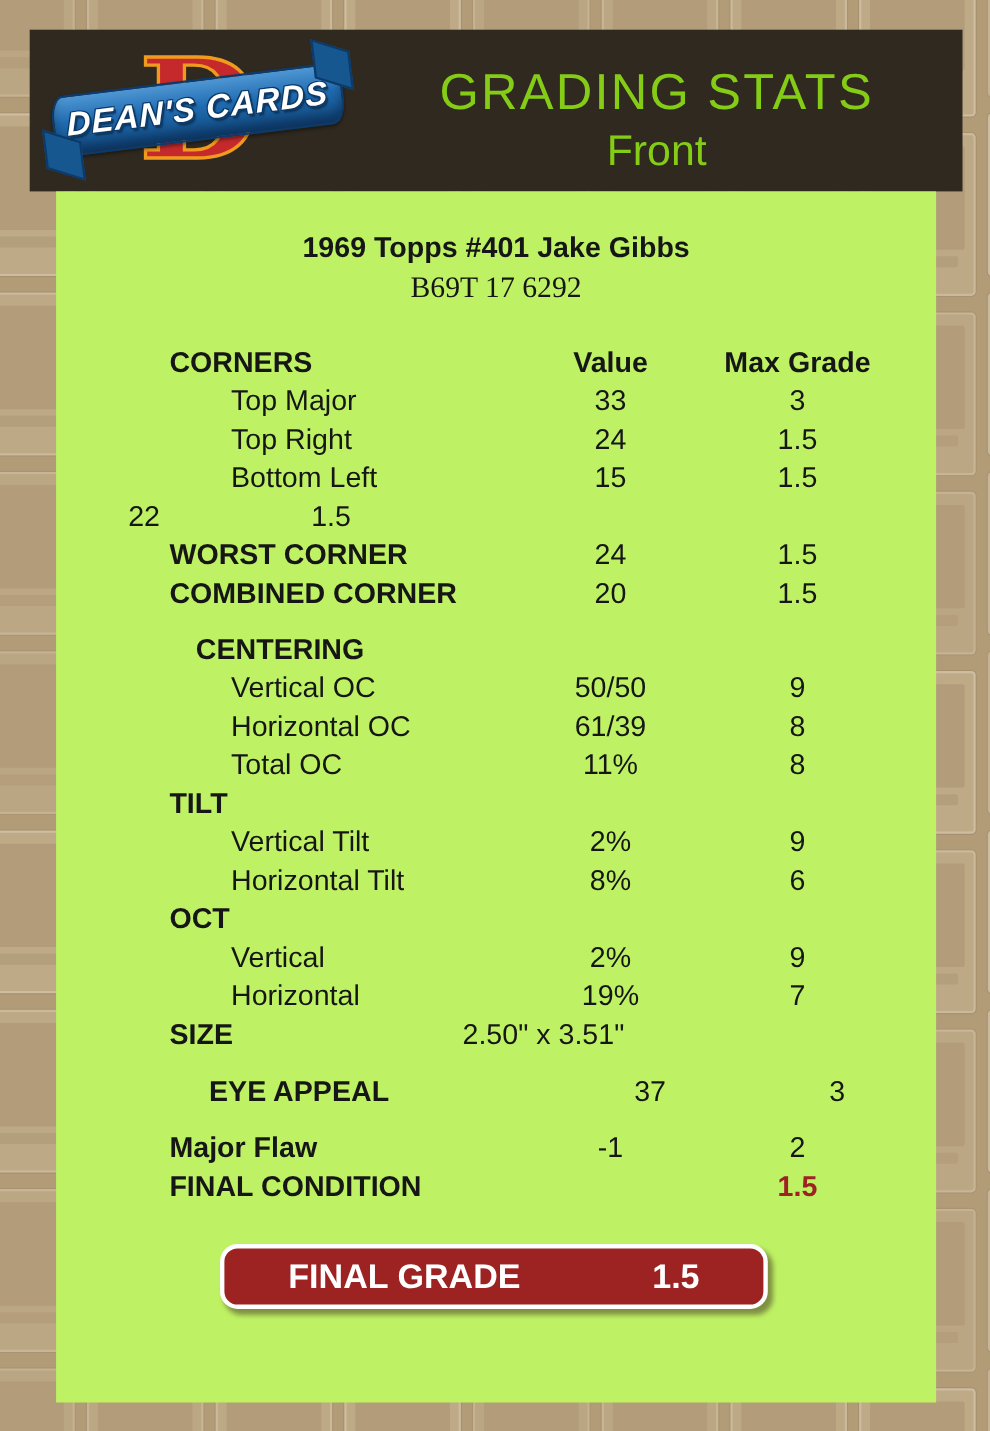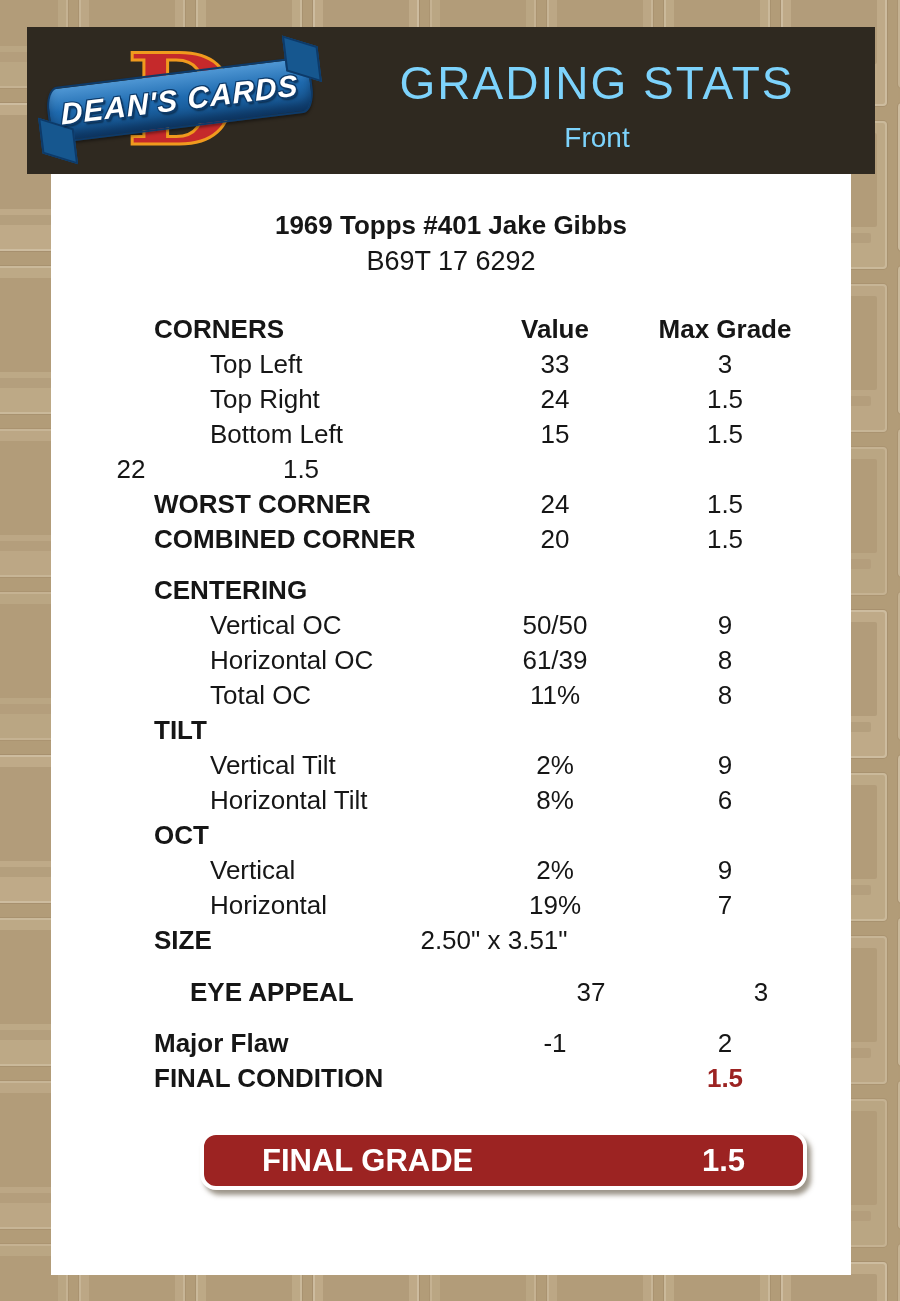--- a/index.html
+++ b/index.html
@@ -28,24 +28,24 @@
     background: rgba(104,80,48,0.14); border-radius: 2px;
   }
 
   
   .header {
     position: absolute; left: 27px; top: 27px; width: 848px; height: 147px;
     background: #2f2920;
   }
   .header-titles {
     position: absolute; left: 300px; right: 8px; top: 30px; text-align: center;
-    color: #7dd3fc;
+    color: #84cc16;
   }
   .header-title { font-size: 46px; line-height: 52px; letter-spacing: 2px; }
-  .header-subtitle { font-size: 28px; line-height: 44px; margin-top: 7px; }
+  .header-subtitle { font-size: 39px; line-height: 44px; margin-top: 7px; }
 
   
   .logo { position: absolute; left: 26px; top: 2px; width: 256px; height: 143px; }
   .logo-d {
     position: absolute; left: 50%; top: 50%; transform: translate(-50%, -51%);
     font-family: "DejaVu Serif", serif; font-weight: bold;
     font-size: 126px; line-height: 1; color: #c5292b;
     -webkit-text-stroke: 3px #f09a1e;
     text-shadow: 0 0 1px #f09a1e;
   }
@@ -67,45 +67,45 @@
   .ribbon-text {
     font-style: italic; font-weight: bold; font-size: 30px; color: #ffffff;
     letter-spacing: 1px; transform: skewX(-4deg); white-space: nowrap;
     text-shadow: 2px 2px 0 #0d3a69, -1px -1px 0 #0d3a69,
                  1px -1px 0 #0d3a69, -1px 1px 0 #0d3a69, 2px 3px 2px rgba(0,0,0,.5);
   }
 
   
   .panel {
     position: absolute; left: 51px; top: 174px; width: 800px; height: 1101px;
-    background: #ffffff;
+    background: #bef264;
   }
   .card-title {
     position: absolute; top: 36px; left: 0; right: 0; text-align: center;
     font-size: 26px; font-weight: bold; line-height: 30px;
   }
   .card-serial {
     position: absolute; top: 72px; left: 0; right: 0; text-align: center;
-    font-size: 27px; line-height: 30px;
+    font-size: 27px; line-height: 30px; font-family: Liberation Serif, serif;
   }
 
   
   .stats-table { position: absolute; left: 0; right: 0; top: 138px; }
   .row { display: flex; height: 35px; align-items: center; font-size: 26px; }
   .cell.label { width: 424px; padding-left: 103px; white-space: nowrap; }
   .cell.label.ind { padding-left: 159px; }
   .cell.value { width: 160px; text-align: center; white-space: nowrap; }
   .cell.max   { width: 160px; margin-left: 10px; text-align: center; white-space: nowrap; }
   .b { font-weight: bold; }
   .red { color: #9c2322; }
   .size-shift { transform: translateX(-61px); }
 
   
   .final-grade {
-    position: absolute; left: 149px; top: 957px; width: 607px; height: 59px;
+    position: absolute; left: 149px; top: 957px; width: 498px; height: 59px;
     background: #9c2322; border: 4px solid #ffffff; border-radius: 16px;
     box-shadow: 4px 5px 5px rgba(74,62,40,0.55);
     display: flex; align-items: center; justify-content: space-between;
     padding: 0 58px; color: #ffffff; font-weight: bold; font-size: 31px;
     cursor: default;
   }
 </style>
 </head>
 <body>
 
@@ -420,21 +420,21 @@
     <div class="card-title">1969 Topps #401 Jake Gibbs</div>
     <div class="card-serial">B69T 17 6292</div>
 
     <div class="stats-table">
         <div class="row">
           <div class="cell label b">CORNERS</div>
           <div class="cell value b">Value</div>
           <div class="cell max b">Max Grade</div>
         </div>
         <div class="row">
-          <div class="cell label ind">Top Left</div>
+          <div class="cell label ind">Top Major</div>
           <div class="cell value">33</div>
           <div class="cell max">3</div>
         </div>
         <div class="row">
           <div class="cell label ind">Top Right</div>
           <div class="cell value">24</div>
           <div class="cell max">1.5</div>
         </div>
         <div class="row">
           <div class="cell label ind">Bottom Left</div>
@@ -448,21 +448,21 @@
         <div class="row">
           <div class="cell label b">WORST CORNER</div>
           <div class="cell value">24</div>
           <div class="cell max">1.5</div>
         </div>
         <div class="row">
           <div class="cell label b">COMBINED CORNER</div>
           <div class="cell value">20</div>
           <div class="cell max">1.5</div>
         </div>
-        <div class="row" style="margin-top: 16px;">
+        <div class="row" style="margin-top: 16px; padding-left: 24px;">
           <div class="cell label b">CENTERING</div>
           <div class="cell value"></div>
           <div class="cell max"></div>
         </div>
         <div class="row">
           <div class="cell label ind">Vertical OC</div>
           <div class="cell value">50/50</div>
           <div class="cell max">9</div>
         </div>
         <div class="row">

